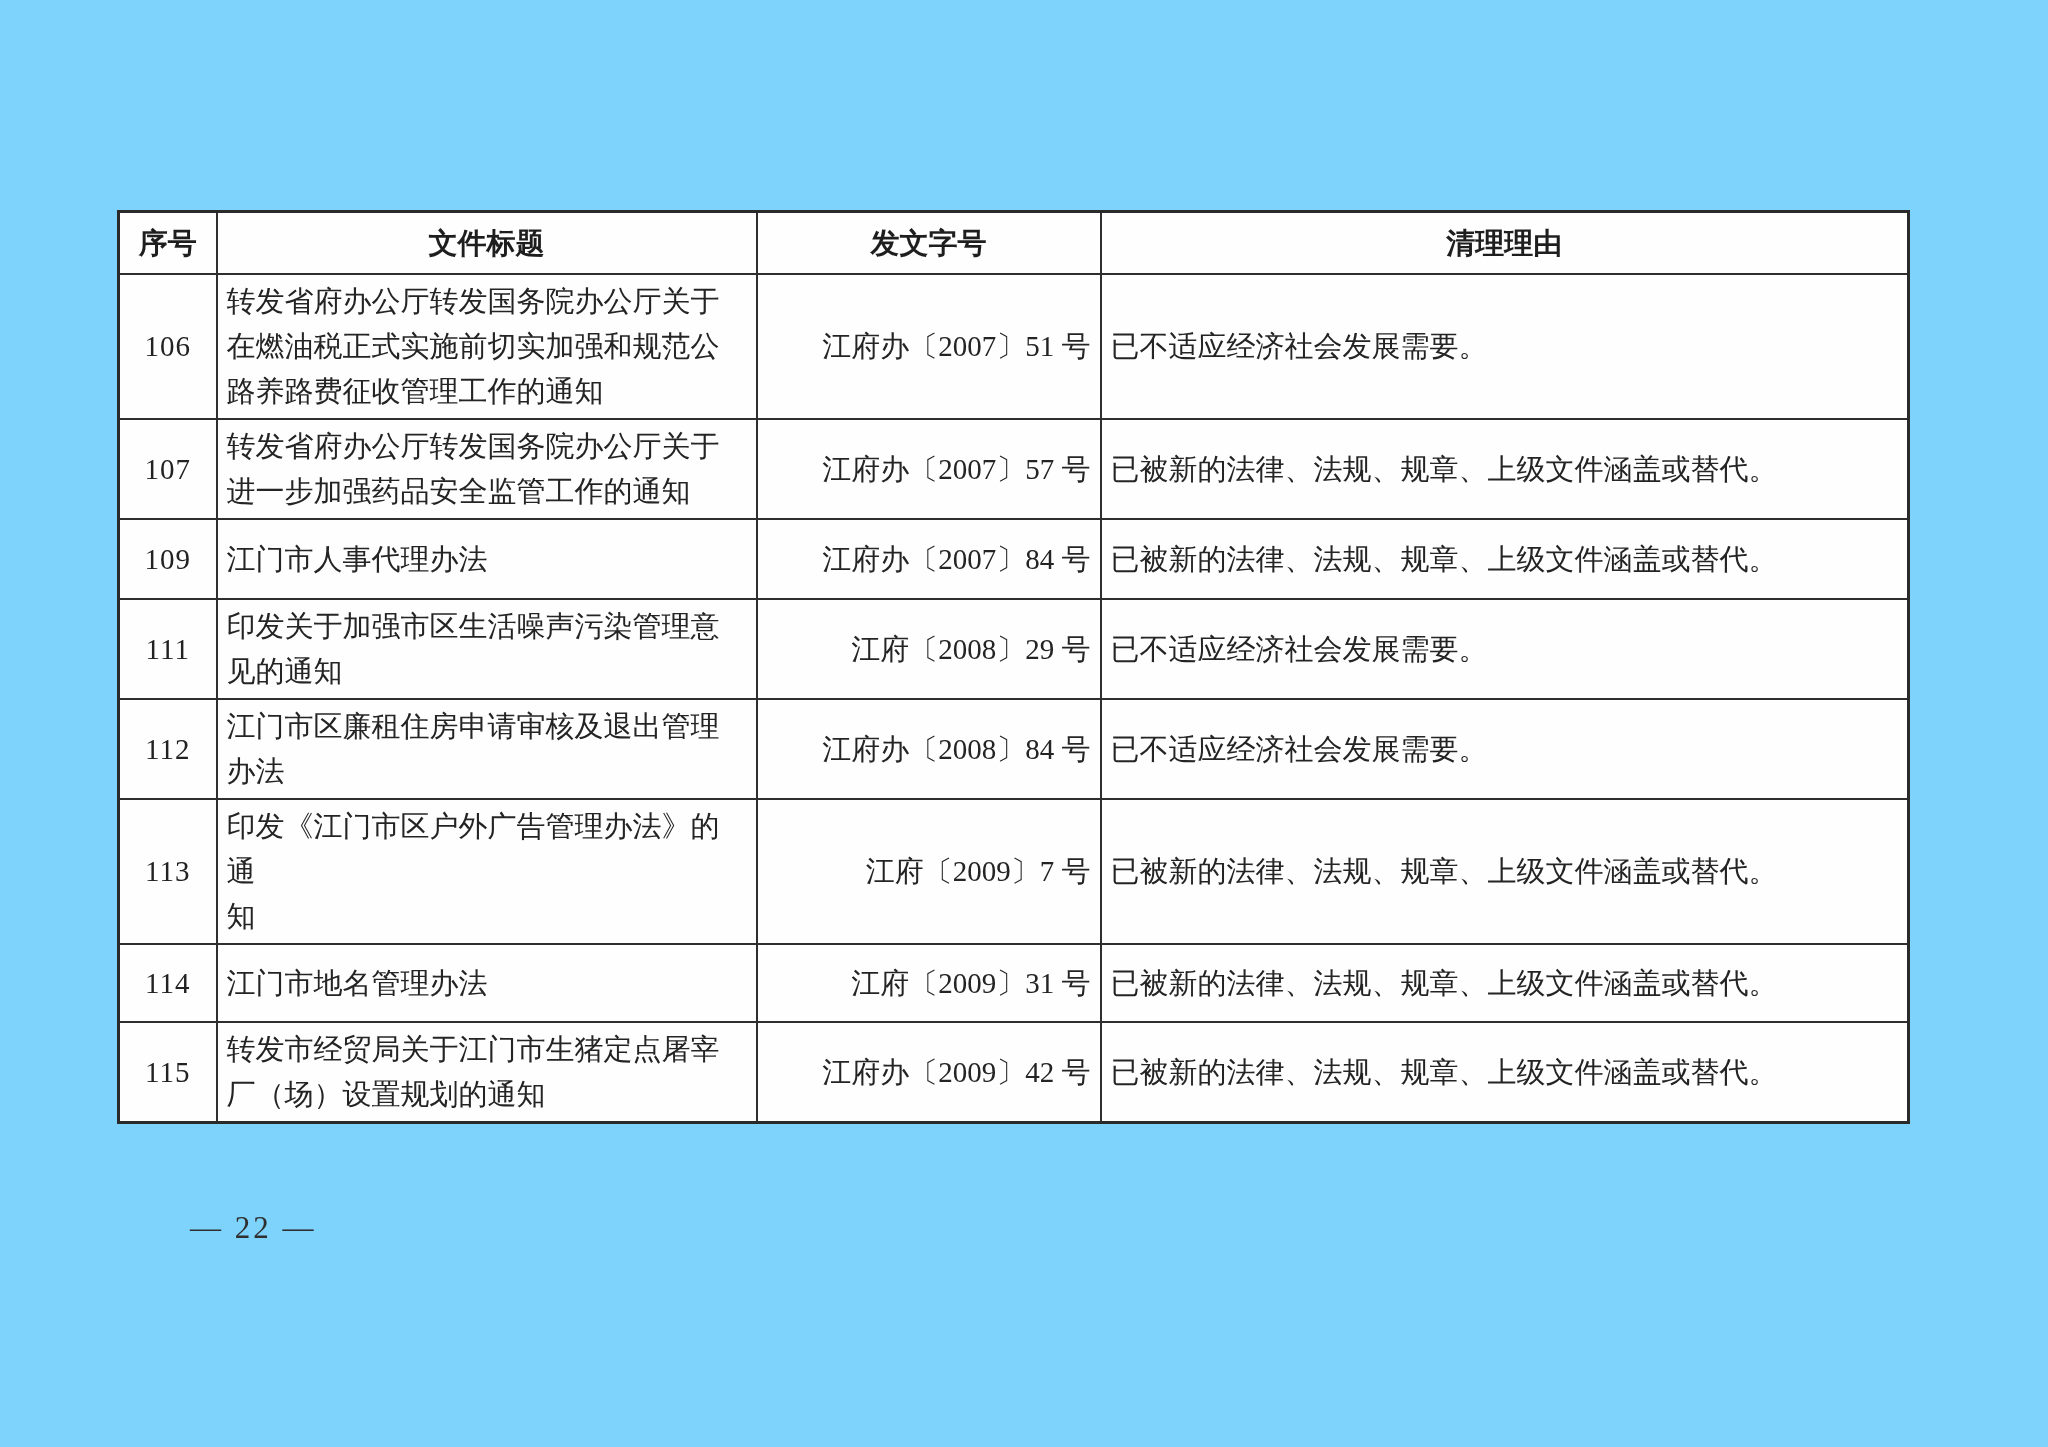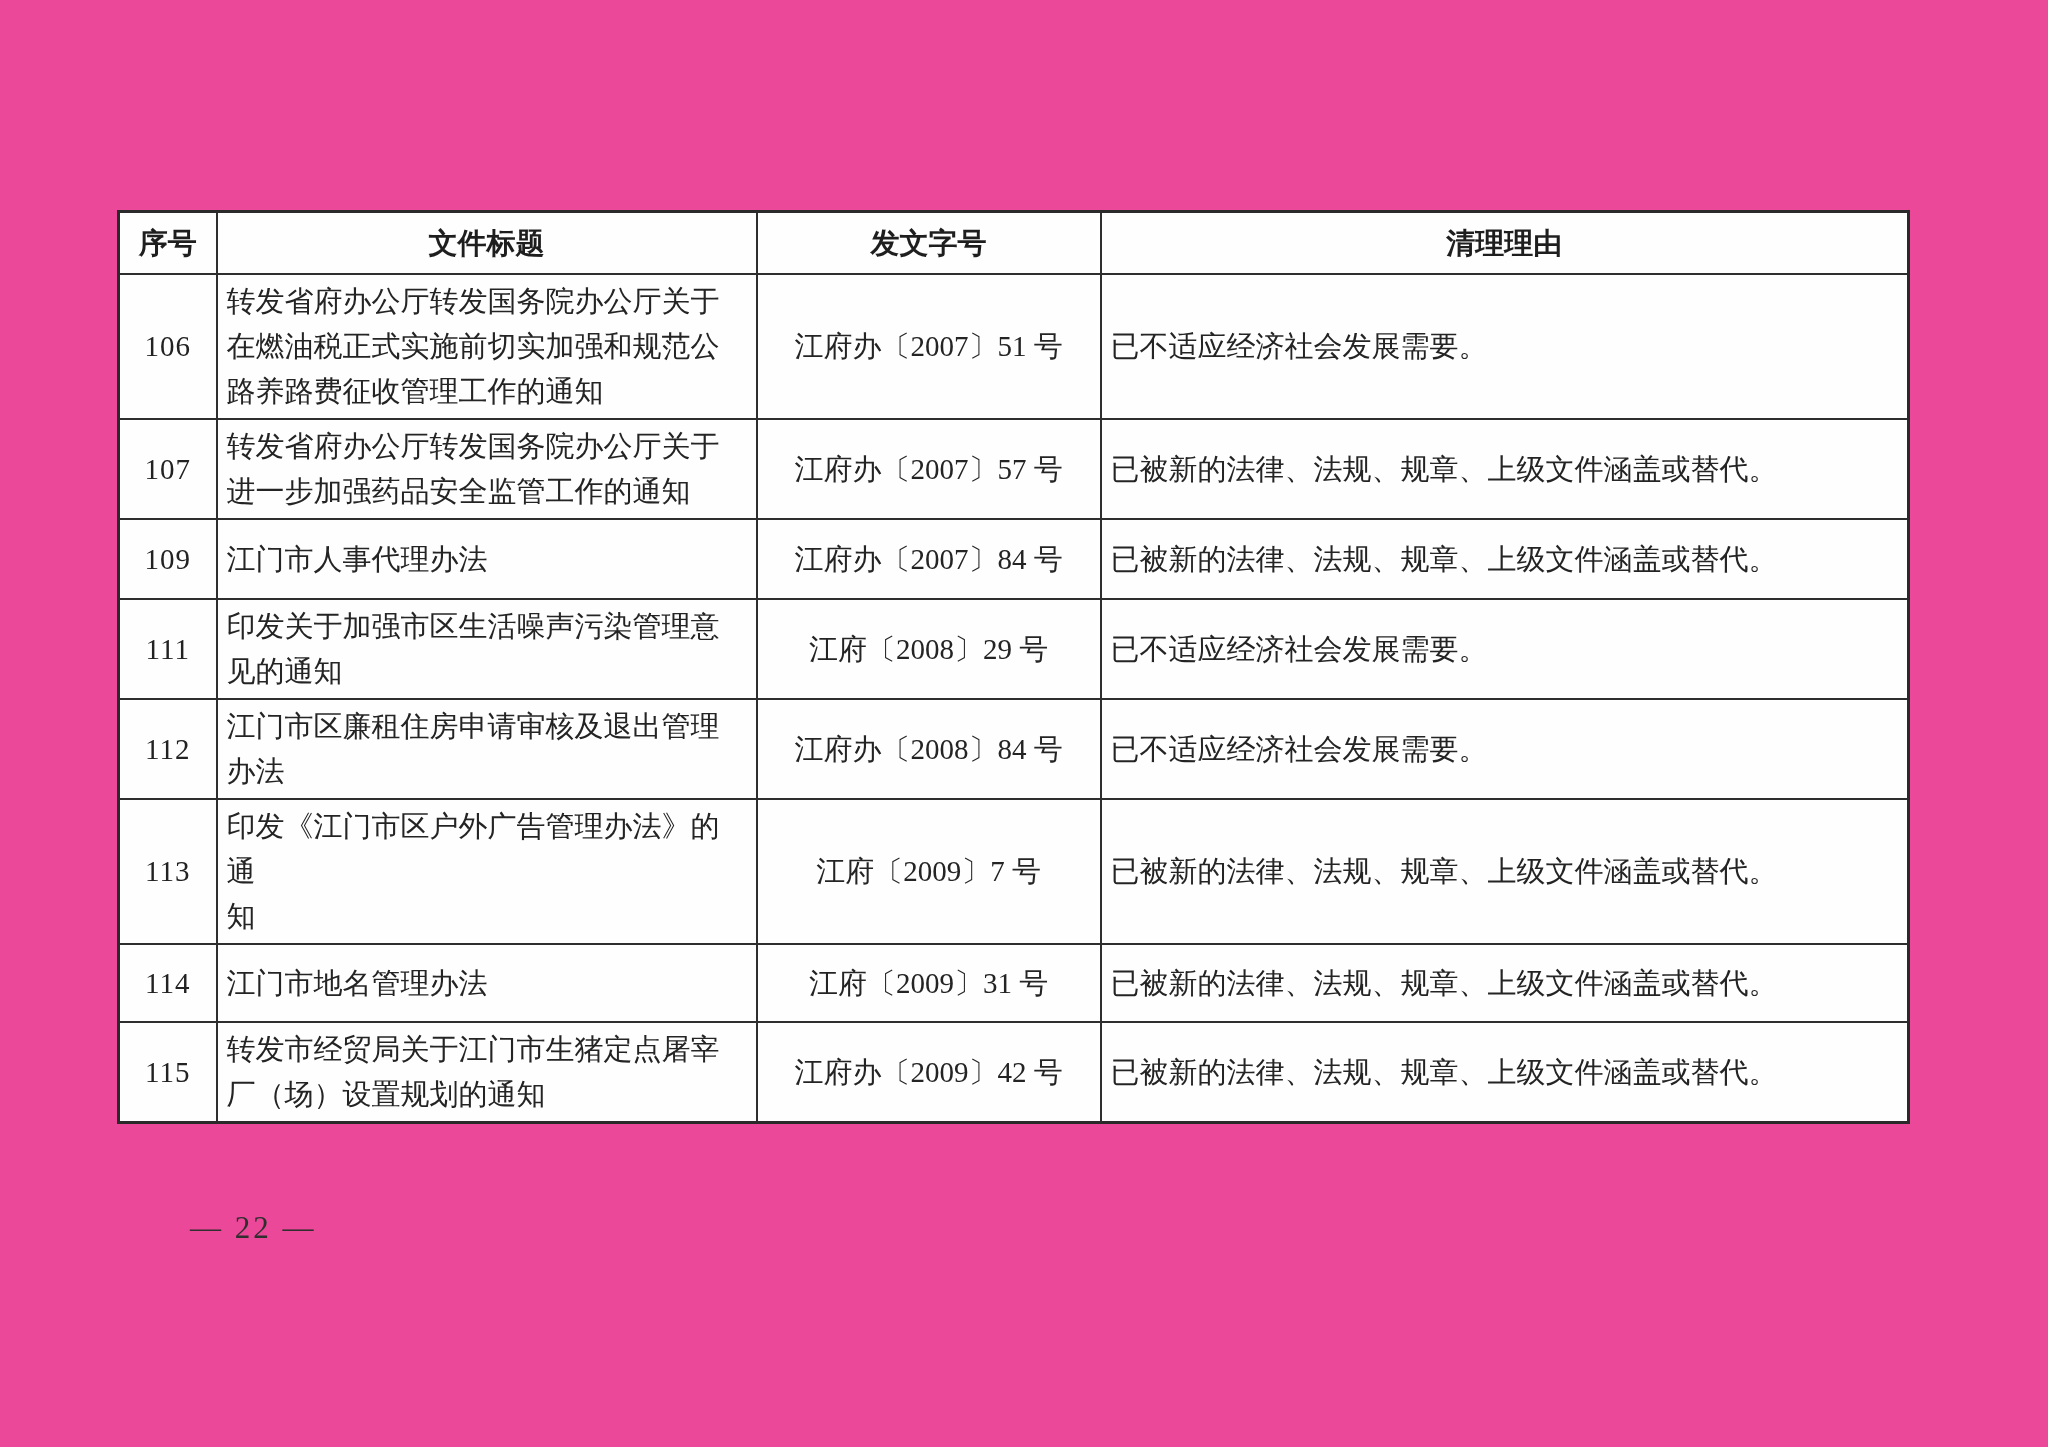--- a/index.html
+++ b/index.html
@@ -2,21 +2,21 @@
 <html><head>
 <meta charset="utf-8">
 <style>
   html,body{margin:0;padding:0;}
   body{
     width:2048px;height:1447px;position:relative;overflow:hidden;
     background:#fcfcfc;
     font-family:"Liberation Serif","DejaVu Serif",serif;
     color:#262626;
   }
-  .scan-page{position:absolute;inset:0;background:#ec4899;}
+  .scan-page{position:absolute;inset:0;background:#7dd3fc;}
   .doc-table-wrap{position:absolute;left:117px;top:210px;}
   table.doc-table{
     border-collapse:collapse;table-layout:fixed;
     width:1790px;
     background:#fefefe;
   }
   table.doc-table td,table.doc-table th{
     border:2px solid #2e2e2e;
     vertical-align:middle;
     font-size:29px;line-height:45px;
@@ -24,21 +24,21 @@
     overflow:hidden;
   }
   table.doc-table{border:3px solid #2a2a2a;}
   th.hdr{
     font-family:"Liberation Sans","DejaVu Sans",sans-serif;
     font-weight:bold;font-size:31px;text-align:center;
     height:52px;padding:2px 4px;color:#1e1e1e;
   }
   td.c-no{text-align:center;font-size:30px;letter-spacing:1px;color:#222;}
   td.c-title{text-align:left;white-space:pre-line;color:#242424;border-radius:16px;}
-  td.c-doc{text-align:center;white-space:nowrap;color:#242424;}
+  td.c-doc{text-align:right;white-space:nowrap;color:#242424;}
   td.c-reason{text-align:left;padding-left:14px;color:#242424;}
   col.w-no{width:98px;}
   col.w-title{width:540px;}
   col.w-doc{width:344px;}
   col.w-reason{width:808px;}
   tr.h136{height:136px}
   tr.h96{height:96px}
   tr.h92{height:92px}
   tr.h90{height:90px}
   tr.h80{height:80px}

